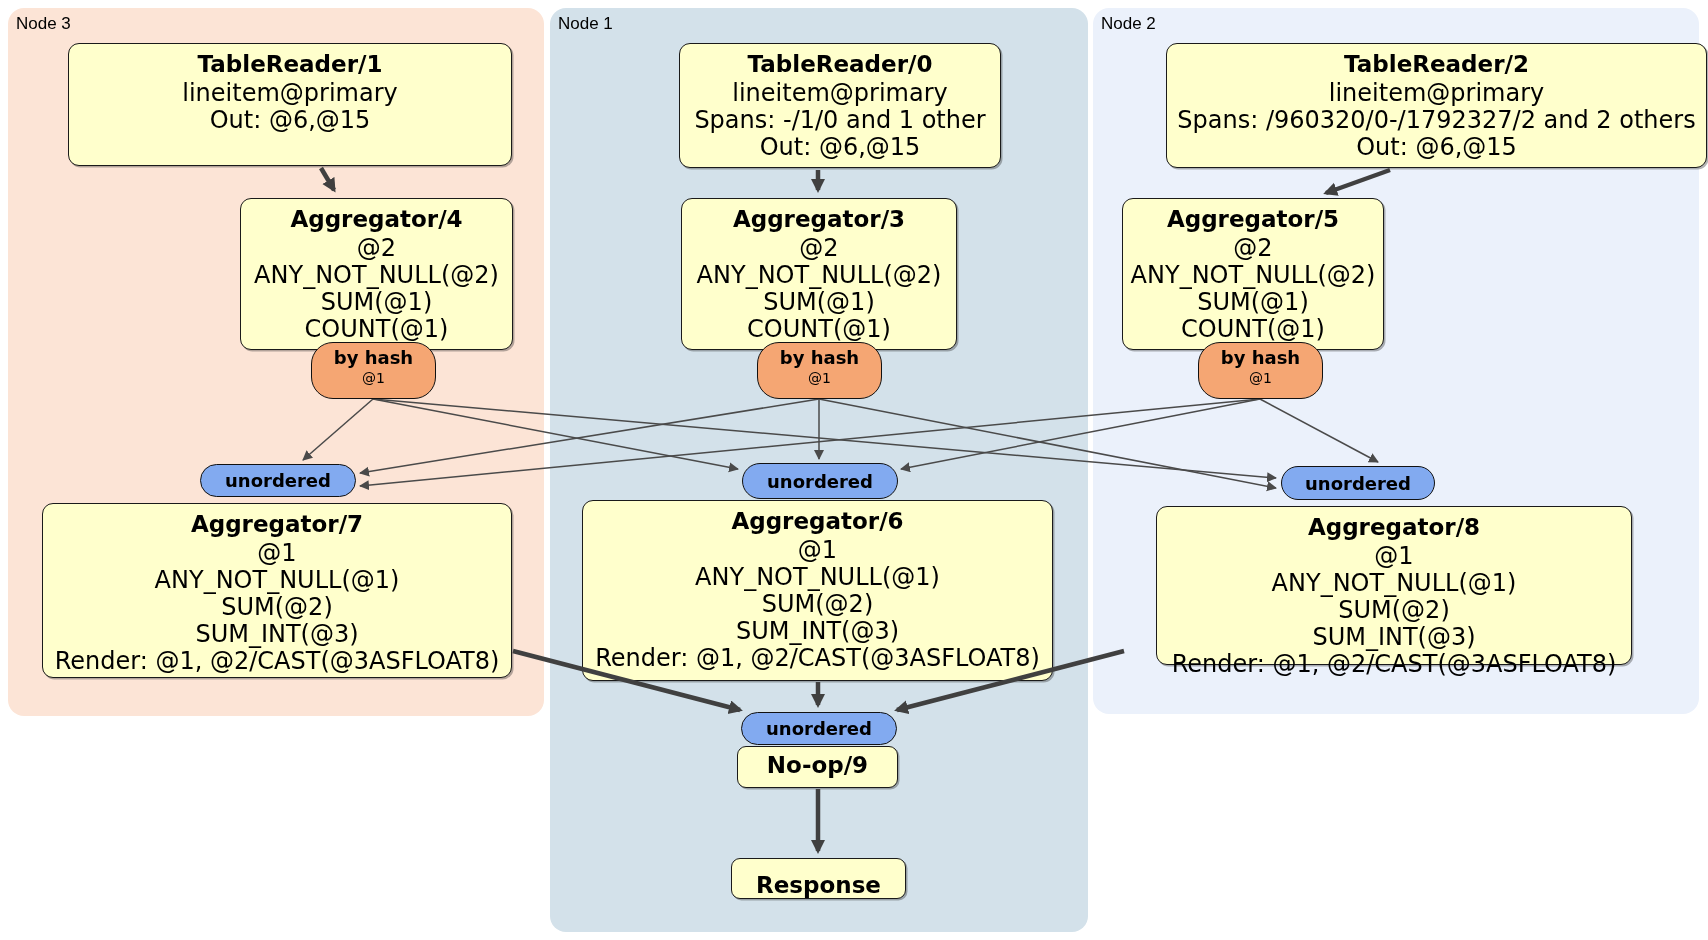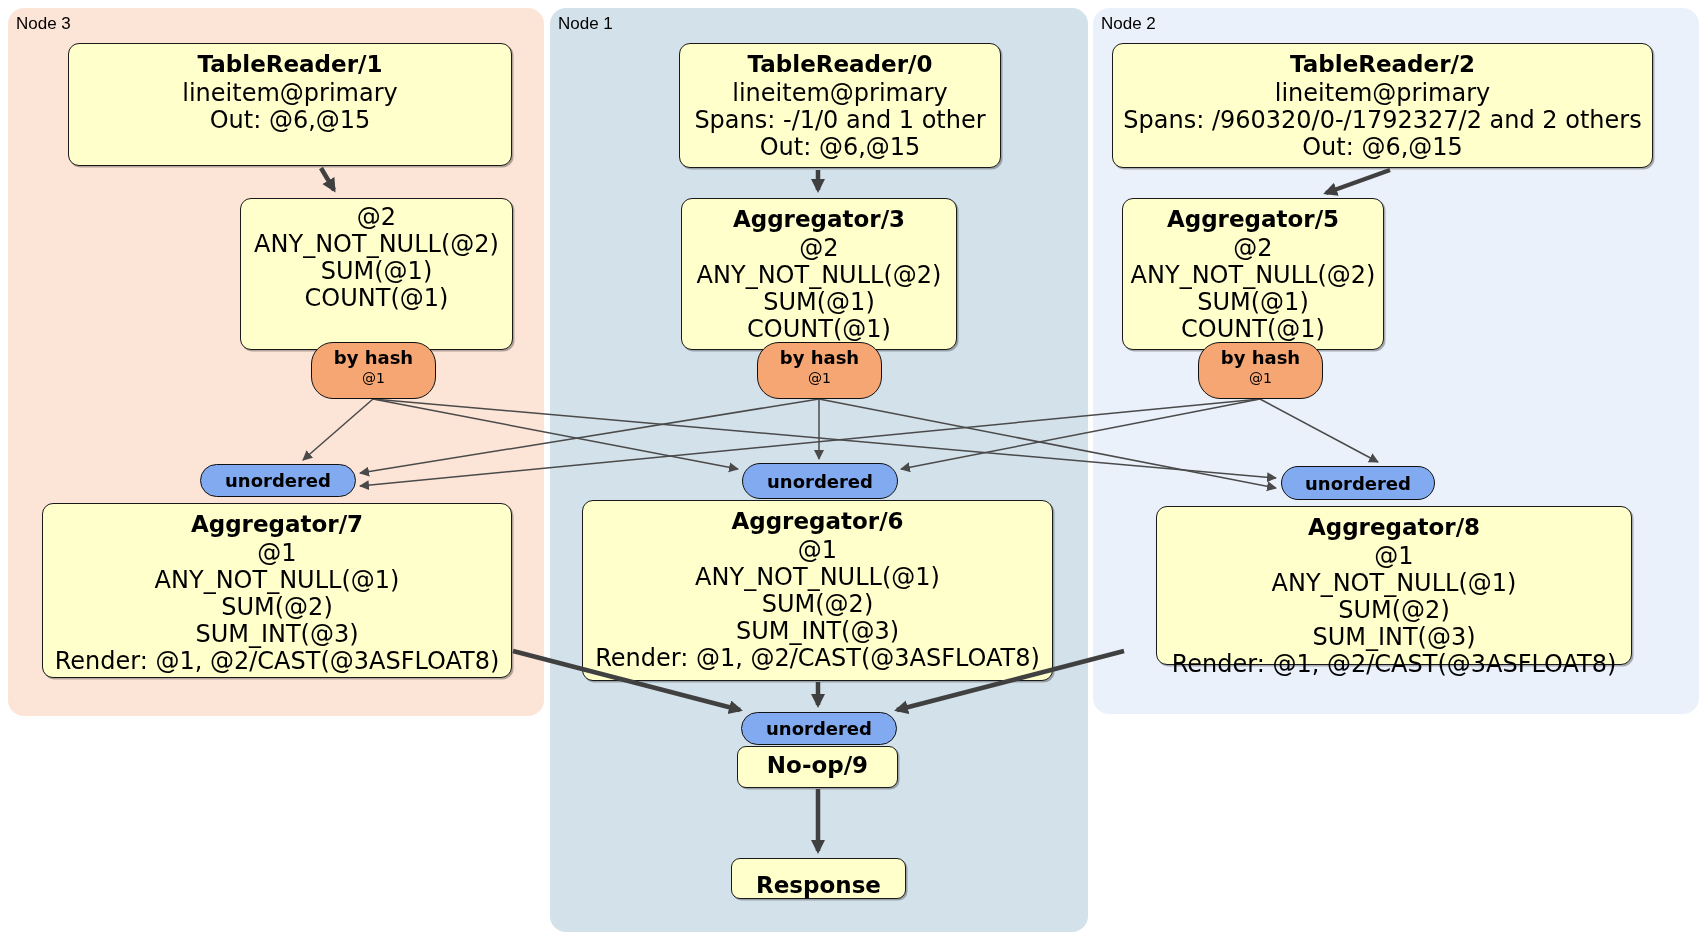--- a/index.html
+++ b/index.html
@@ -23,21 +23,21 @@
   .box{
     position:absolute; box-sizing:border-box; background:var(--box-bg);
     border:1.6px solid var(--box-border); border-radius:11px;
     box-shadow:1.5px 1.5px 0.5px rgba(40,40,40,0.35);
     text-align:center; color:#000; z-index:2; padding-top:5px;
   }
   .box-title{font-size:23px; font-weight:bold; line-height:31px;}
   .box-line{font-size:24px; line-height:27px; white-space:nowrap;}
   .tr1{left:68px;  top:43px;  width:444px; height:123px;}
   .tr0{left:639px; top:43px;  width:322px; height:125px;margin-left:40px;}
-  .tr2{left:1112px;top:43px;  width:541px; height:125px;}
+  .tr2{left:1166px;top:43px;  width:541px; height:125px;}
   .agg4{left:240px; top:198px; width:273px; height:152px;}
   .agg3{left:681px; top:198px; width:276px; height:152px;}
   .agg5{left:1122px;top:198px; width:262px; height:152px;}
   .agg7{left:42px;  top:503px; width:470px; height:175px;}
   .agg6{left:582px; top:500px; width:471px; height:181px;}
   .agg8{left:1156px;top:506px; width:476px; height:159px;}
   .noop{left:737px; top:746px; width:161px; height:42px; border-radius:9px; padding-top:3px;}
   .response{left:731px; top:858px; width:175px; height:41px; border-radius:9px; padding-top:11px;}
   .router{
     position:absolute; box-sizing:border-box; background:var(--router-bg);
@@ -108,20 +108,21 @@
     <div class="box-line">Out: @6,@15</div>
   </div>
   <div class="box tr2">
     <div class="box-title">TableReader/2</div>
     <div class="box-line">lineitem@primary</div>
     <div class="box-line">Spans: /960320/0-/1792327/2 and 2 others</div>
     <div class="box-line">Out: @6,@15</div>
   </div>
 
   <div class="box agg4">
+    <div class="box-title">Aggregator/4</div>
     <div class="box-line">@2</div>
     <div class="box-line">ANY_NOT_NULL(@2)</div>
     <div class="box-line">SUM(@1)</div>
     <div class="box-line">COUNT(@1)</div>
   </div>
   <div class="box agg3">
     <div class="box-title">Aggregator/3</div>
     <div class="box-line">@2</div>
     <div class="box-line">ANY_NOT_NULL(@2)</div>
     <div class="box-line">SUM(@1)</div>

